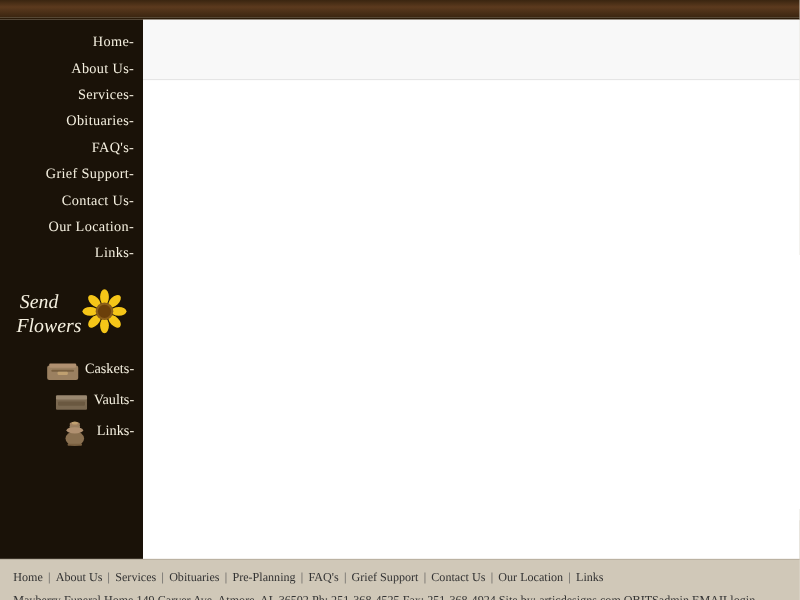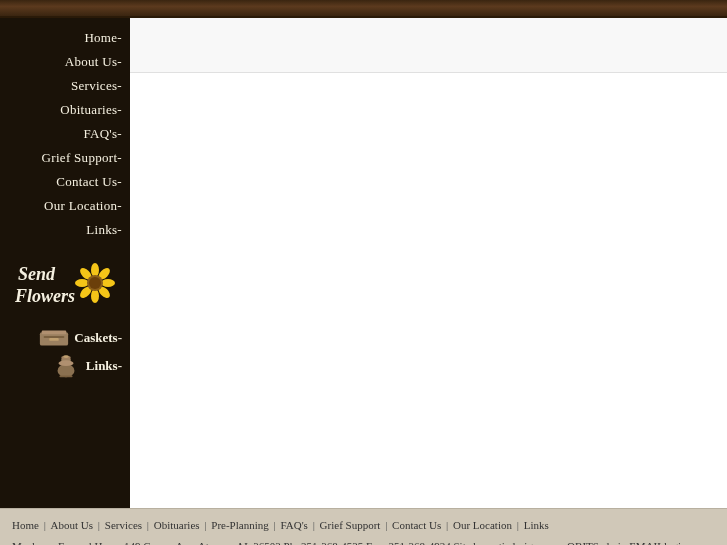--- a/index.html
+++ b/index.html
@@ -57,35 +57,33 @@
       color: #f5f0e0;
     }
 
     .send-flowers {
       margin: 12px auto 8px auto;
       text-align: left;
       width: 110px;
       display: flex;
       flex-direction: column;
       align-items: center;
-      font-weight: bold;
     }
 
     .sidebar-products {
       width: 100%;
       margin-top: 4px;
     }
 
     .sidebar-product {
       display: flex;
-      align-items: center;
+      align-items: flex-start;
       justify-content: flex-end;
       padding: 3px 8px 3px 4px;
       width: 100%;
-      font-weight: bold;
     }
 
     .product-icon {
       width: 32px;
       height: 22px;
       margin-right: 4px;
       display: flex;
       align-items: center;
       justify-content: center;
     }
@@ -221,20 +219,30 @@
           <svg width="34" height="20" viewBox="0 0 34 20">
             <rect x="2" y="4" width="30" height="14" rx="2" fill="#9b8060"></rect>
             <rect x="4" y="2" width="26" height="4" rx="1" fill="#b09070"></rect>
             <rect x="6" y="8" width="22" height="2" rx="1" fill="#7a6040"></rect>
             <rect x="12" y="10" width="10" height="3" rx="1" fill="#c0a070"></rect>
           </svg>
         </div>
         <span class="product-label">Caskets</span>
       </div>
 
+      <div class="sidebar-product">
+        <div class="product-icon">
+          <svg width="34" height="20" viewBox="0 0 34 20">
+            <rect x="2" y="5" width="30" height="12" rx="1" fill="#7a6850"></rect>
+            <rect x="2" y="3" width="30" height="4" rx="1" fill="#9a8870"></rect>
+            <rect x="4" y="9" width="26" height="4" rx="1" fill="#6a5840"></rect>
+          </svg>
+        </div>
+        <span class="product-label">Vaults</span>
+      </div>
 
       <div class="sidebar-product">
         <div class="product-icon">
           <svg width="34" height="26" viewBox="0 0 34 26">
 
             <ellipse cx="17" cy="18" rx="9" ry="7" fill="#8a7050"></ellipse>
             <rect x="12" y="4" width="10" height="6" rx="2" fill="#9a8060"></rect>
             <ellipse cx="17" cy="10" rx="8" ry="3" fill="#b09070"></ellipse>
 
             <ellipse cx="17" cy="4" rx="5" ry="2" fill="#a08060"></ellipse>

